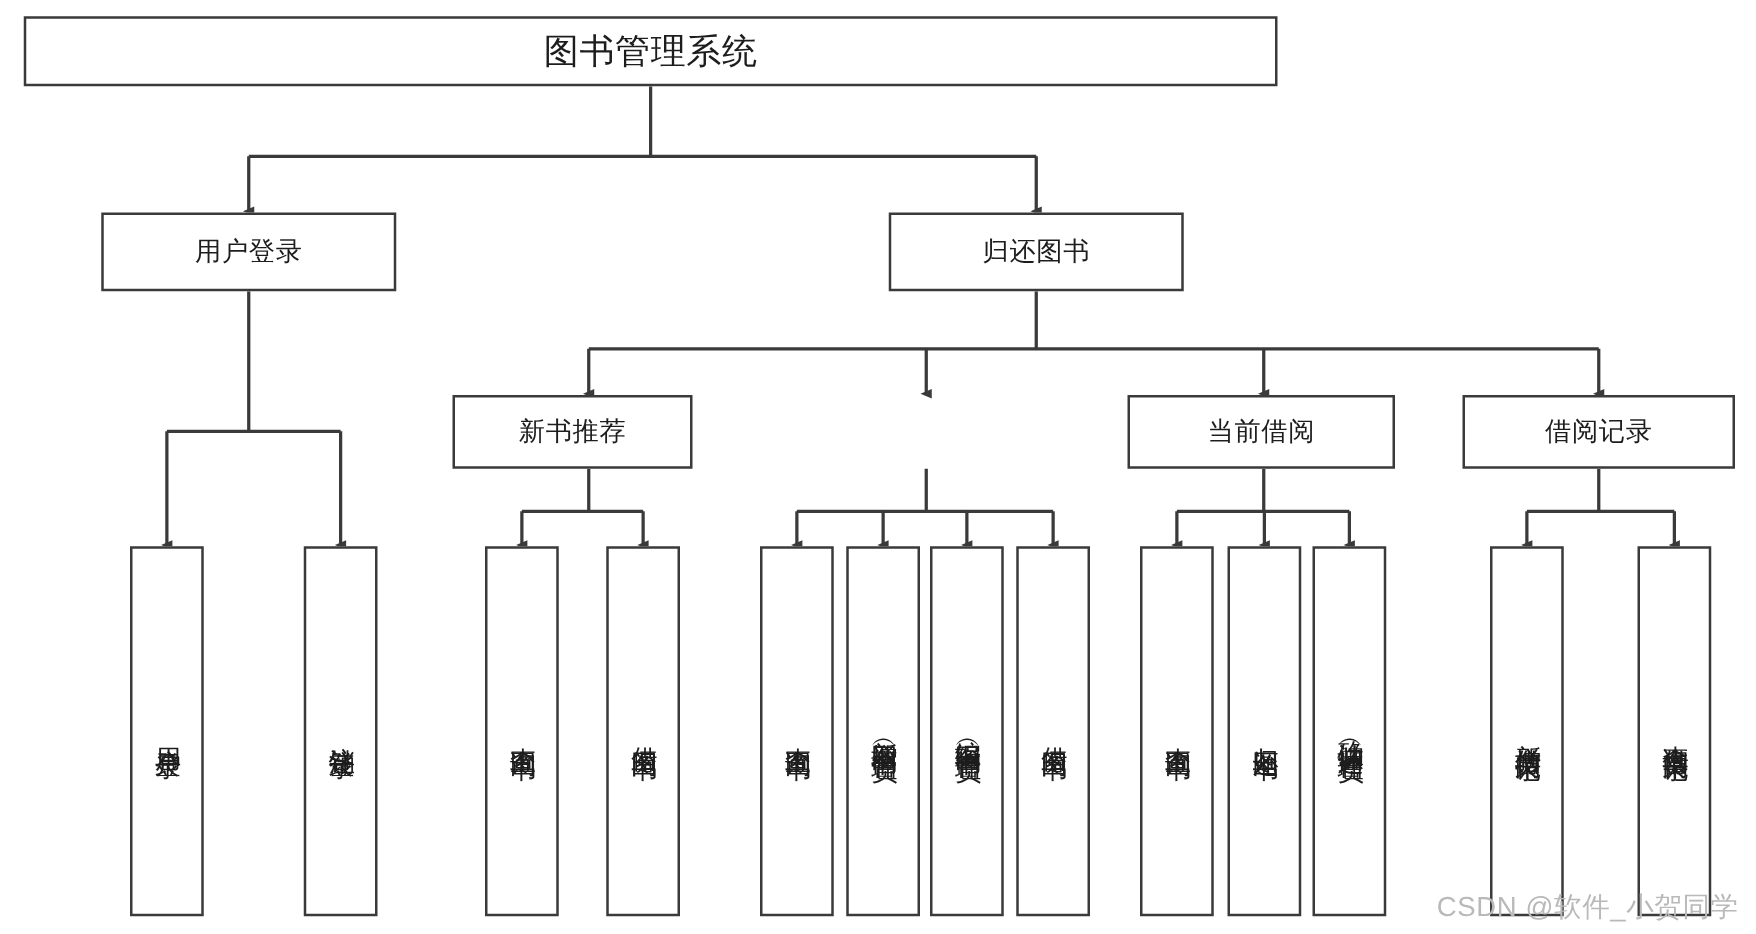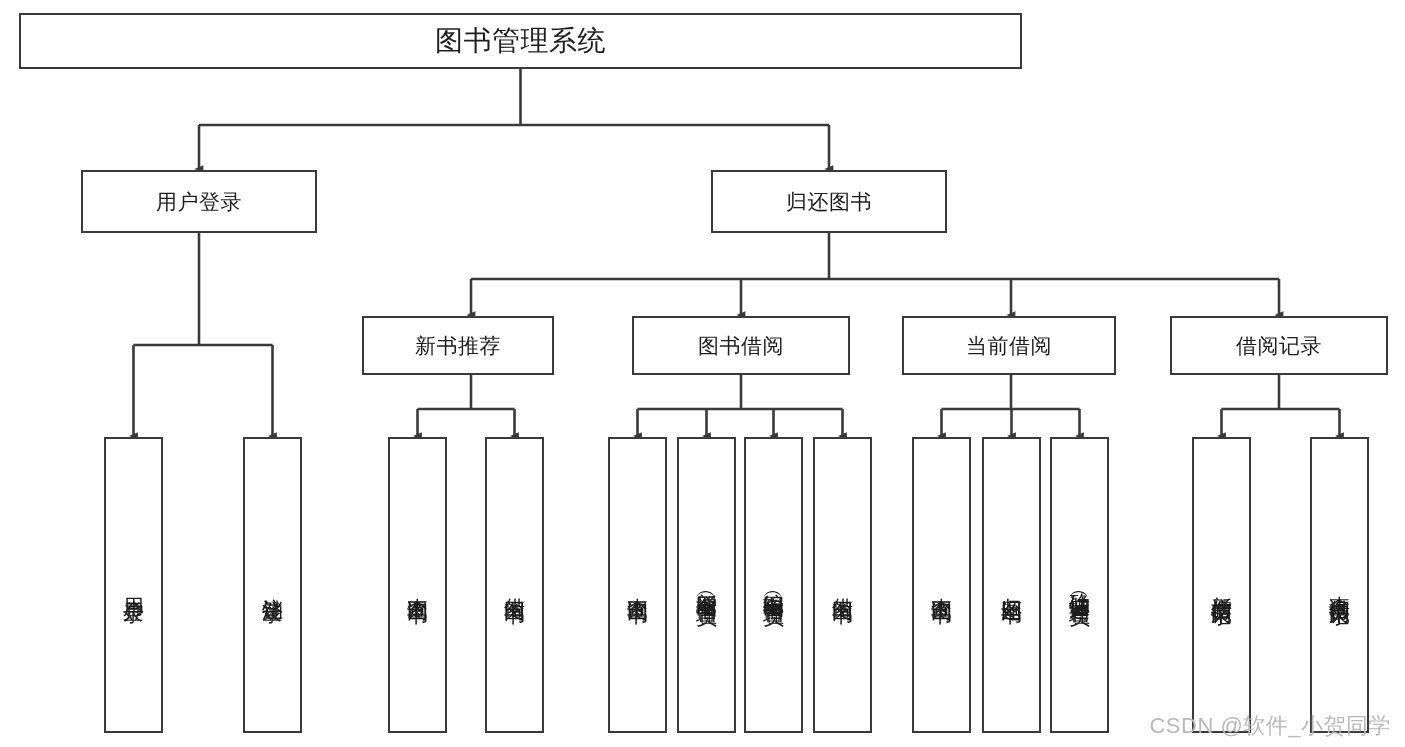--- a/index.html
+++ b/index.html
@@ -118,23 +118,20 @@
   <div class="node h" style="left: 81px; top: 170px; width: 236px; height: 63px;">
     <span class="label">用户登录</span>
   </div>
   <div class="node h" style="left: 711px; top: 170px; width: 236px; height: 63px;">
     <span class="label">归还图书</span>
   </div>
 
   <div class="node h" style="left: 362px; top: 316px; width: 192px; height: 59px;">
     <span class="label">新书推荐</span>
   </div>
-  <div class="node h" style="left: 632px; top: 316px; width: 218px; height: 59px;">
-    <span class="label">图书借阅</span>
-  </div>
   <div class="node h" style="left: 902px; top: 316px; width: 214px; height: 59px;">
     <span class="label">当前借阅</span>
   </div>
   <div class="node h" style="left: 1170px; top: 316px; width: 218px; height: 59px;">
     <span class="label">借阅记录</span>
   </div>
 
   <div class="node v" style="left: 104px; top: 437px; width: 59px; height: 296px;">
     <span class="label">用户登录</span>
   </div>

